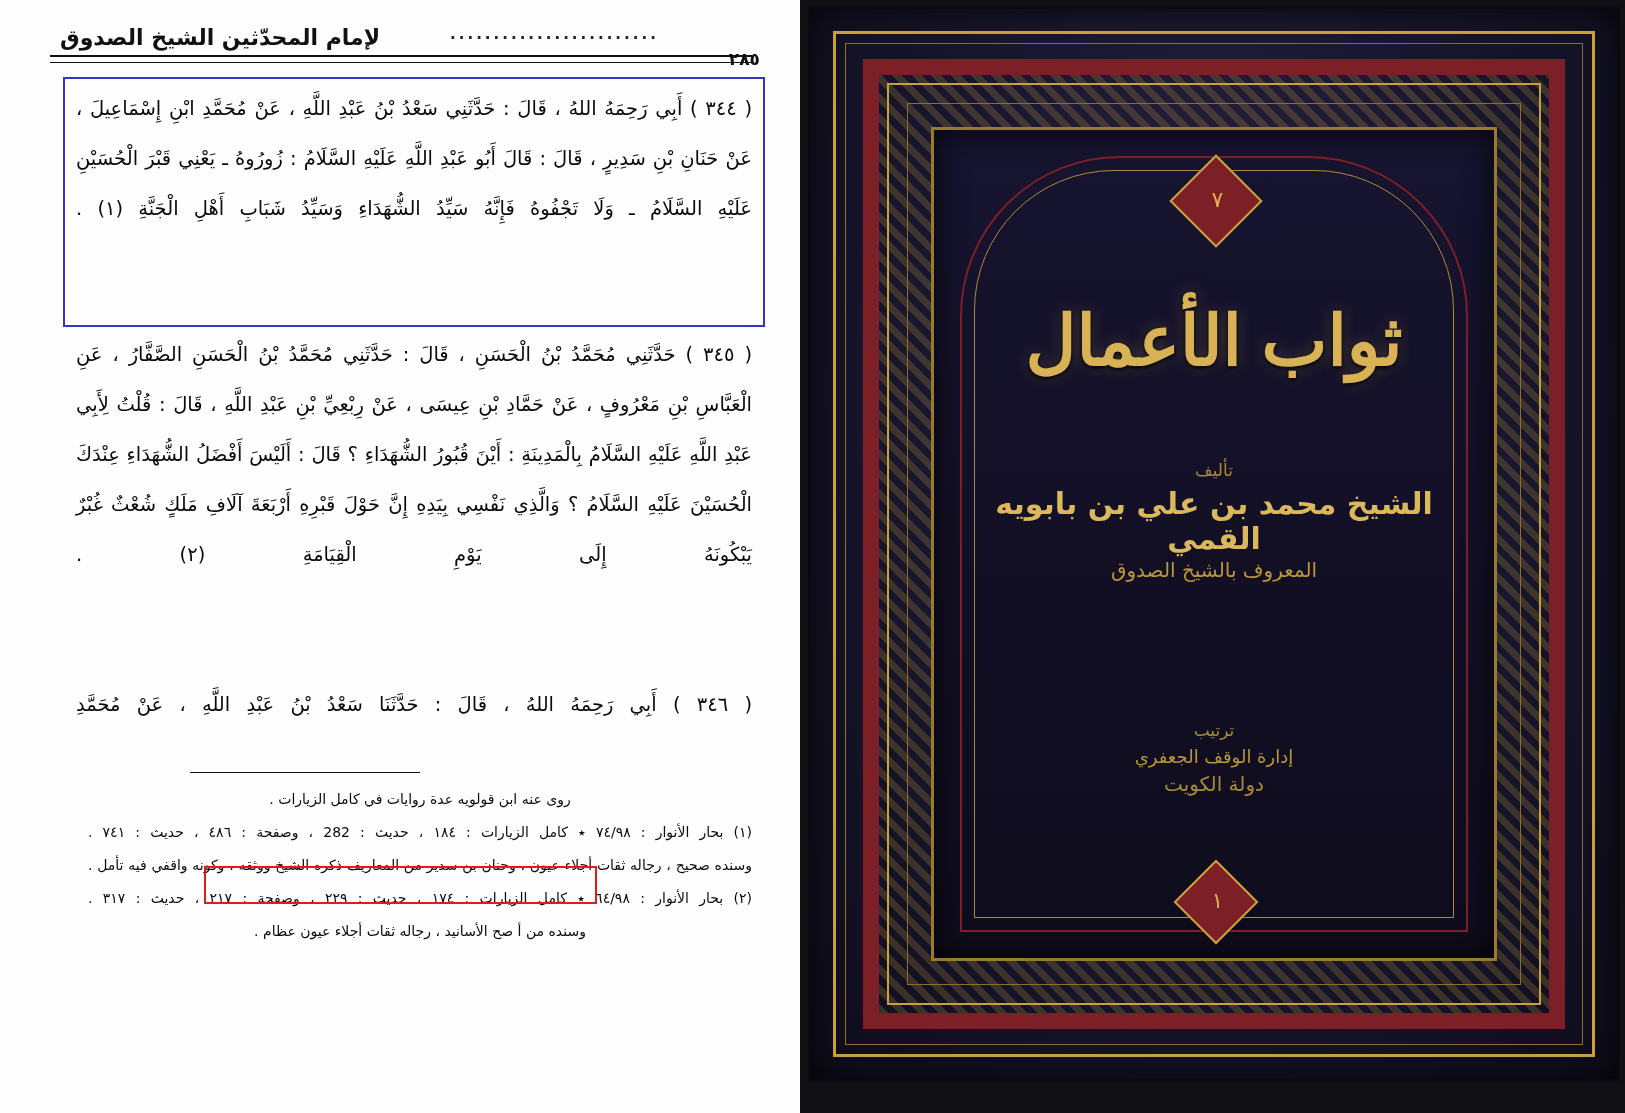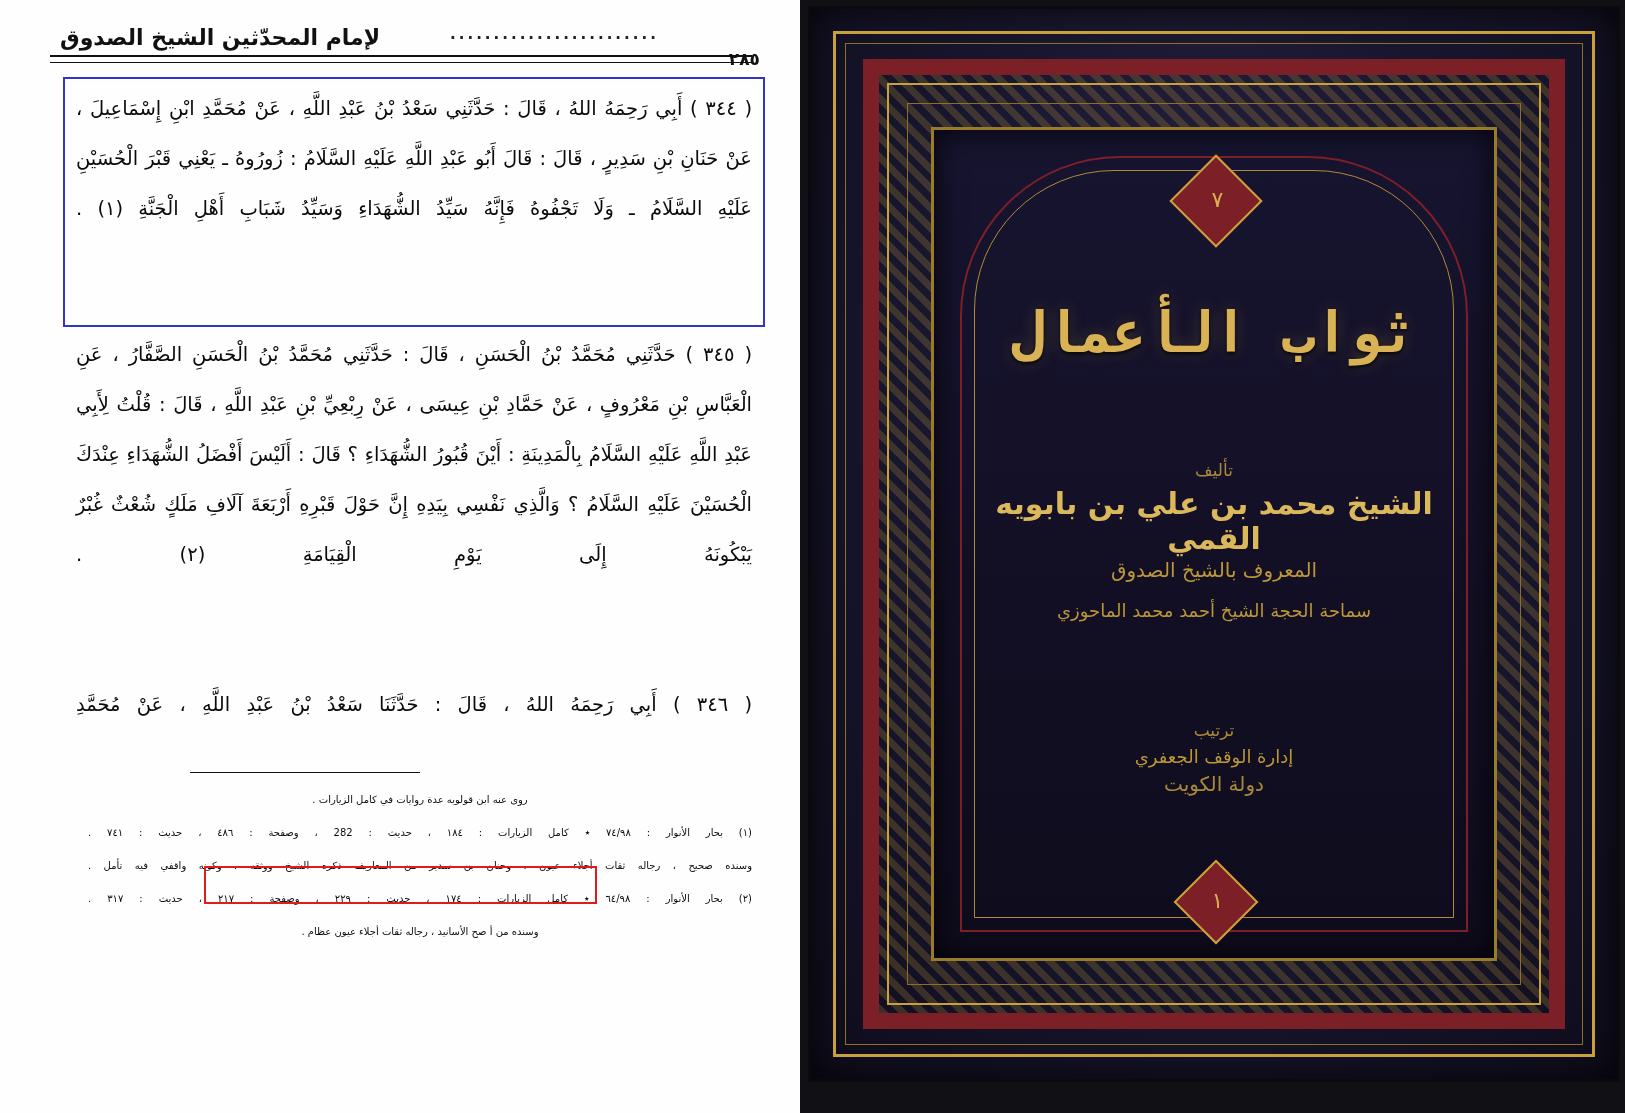--- a/index.html
+++ b/index.html
@@ -111,21 +111,21 @@
     width: 230px;
     border-top: 1.6px solid #111;
   }
 
   .footnotes {
     position: absolute;
     top: 784px;
     right: 48px;
     left: 88px;
     color: #0b0b0b;
-    font-size: 10px;
+    font-size: 14px;
     line-height: 31px;
     text-align: justify;
     text-align-last: justify;
     direction: rtl;
   }
   .footnotes p { margin: 0 0 2px 0; }
   .fn-center { text-align: center; text-align-last: center; }
 
   .red-box {
     position: absolute;
@@ -234,25 +234,25 @@
     color: #d9b24f;
     font-size: 22px;
   }
 
   .cover-title {
     position: absolute;
     left: 0; right: 0;
     top: 170px;
     text-align: center;
     color: #d8b254;
-    font-size: 56px;
+    font-size: 70px;
     font-weight: bold;
     letter-spacing: 2px;
     text-shadow: 0 2px 4px rgba(0,0,0,0.9), 0 0 16px rgba(216,178,84,0.25);
-    font-family: Liberation Mono, monospace;
+    font-family: Liberation Sans, sans-serif;
   }
 
   .cover-block {
     position: absolute;
     left: 60px; right: 60px;
     text-align: center;
     color: #c8a13c;
     font-family: "DejaVu Sans", "Liberation Sans", sans-serif;
   }
   .cb-label { font-size: 17px; color: #a98a36; margin-bottom: 6px; }
@@ -327,21 +327,20 @@
 
         <div class="cover-title">ثواب الأعمال</div>
 
         <div class="cover-block cover-author">
           <div class="cb-label">تأليف</div>
           <div class="cb-l2">الشيخ محمد بن علي بن بابويه القمي</div>
           <div class="cb-l3">المعروف بالشيخ الصدوق</div>
         </div>
 
         <div class="cover-block cover-verify">
-          <div class="cb-small">سماحة الحجة الشيخ أحمد محمد الماحوزي</div>
         </div>
 
         <div class="cover-block cover-pub">
           <div class="cb-label">ترتيب</div>
           <div class="cb-small">إدارة الوقف الجعفري</div>
           <div class="cb-smaller">دولة الكويت</div>
         </div>
 
         <div class="medallion-bottom">
           <span>١</span>

